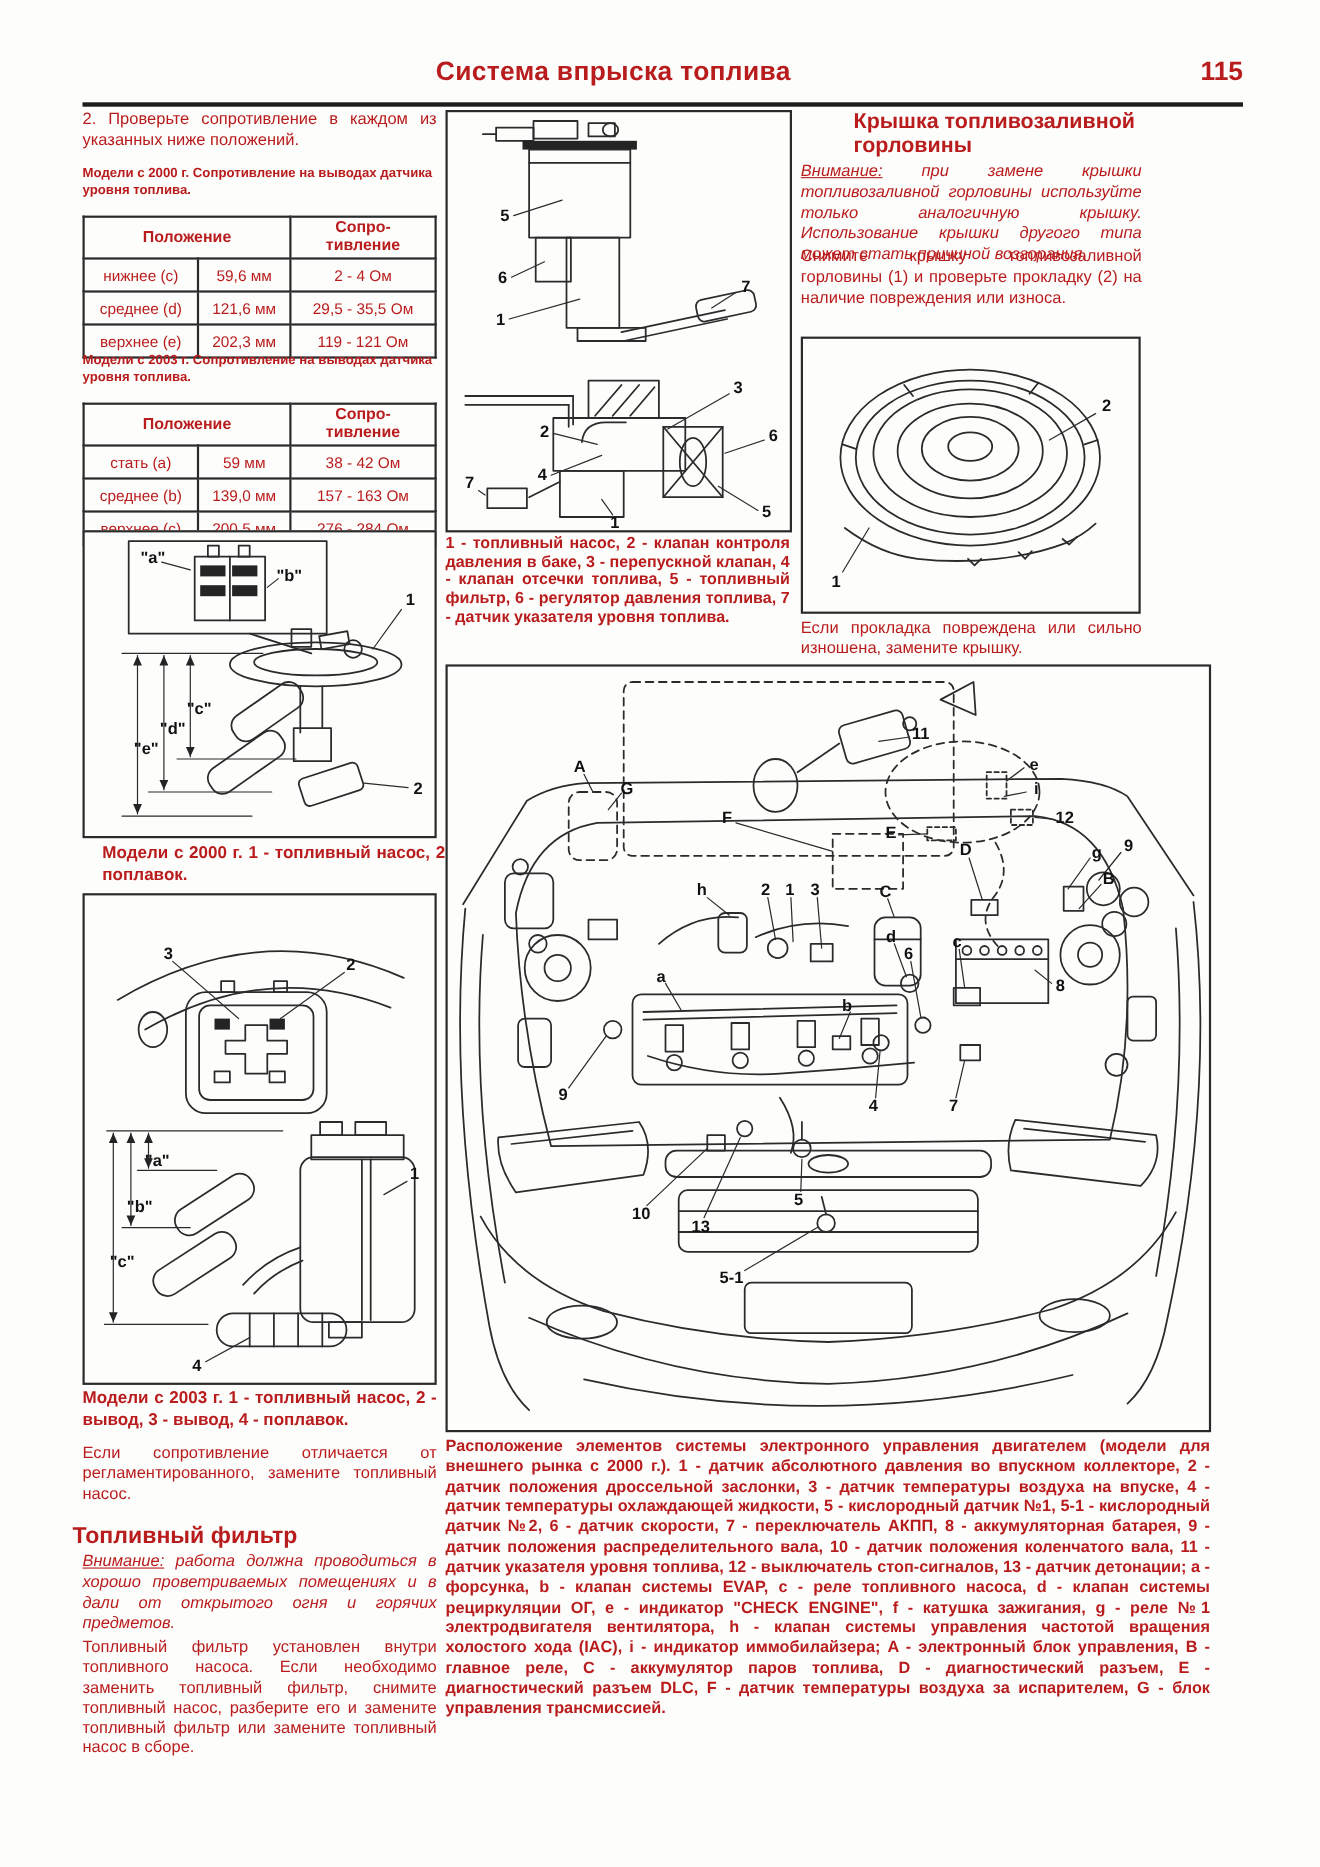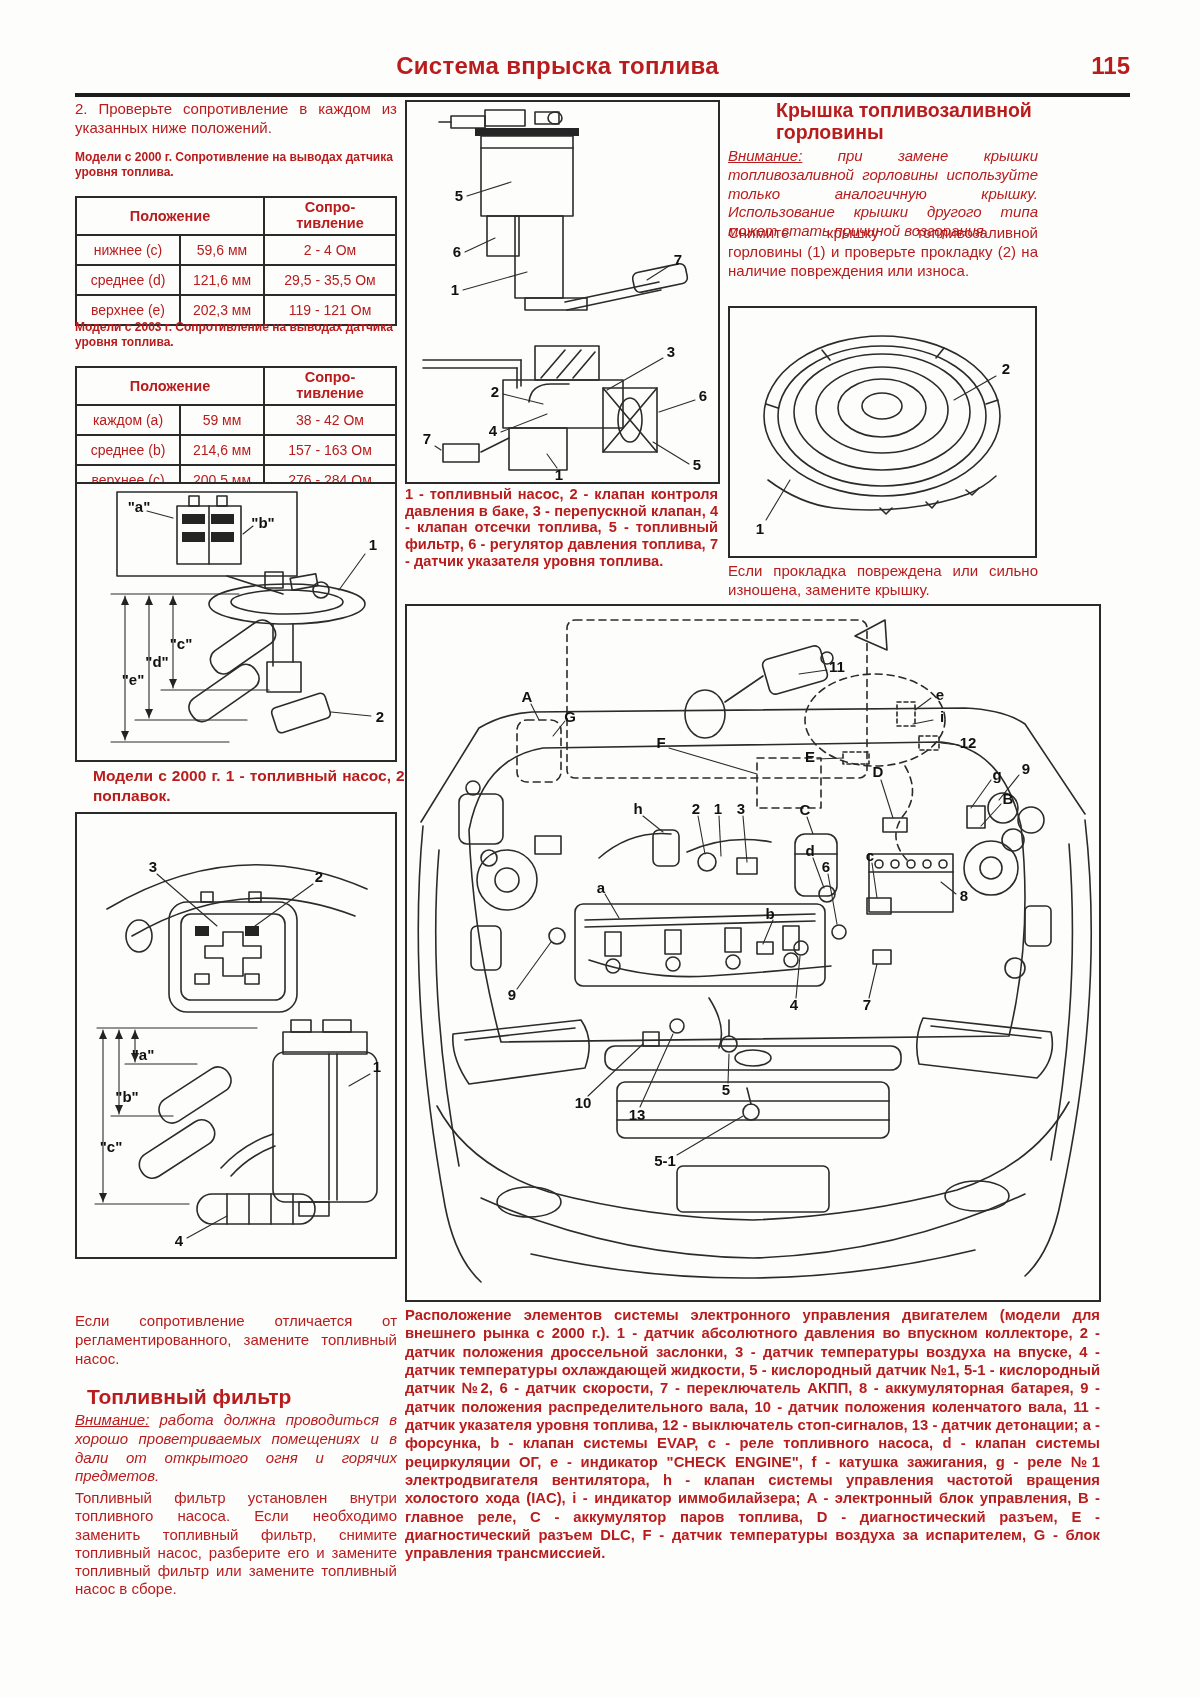--- a/index.html
+++ b/index.html
@@ -90,27 +90,27 @@
         <col class="c2">
         <col class="c3">
       </colgroup>
     <tbody>
         <tr>
       <th colspan="2">Положение</th>
       <th class="c-res">Сопро-
 тивление</th>
     </tr>
     <tr>
-      <td>каждом (a)</td>
+      <td>стать (a)</td>
       <td>59 мм</td>
       <td>38 - 42 Ом</td>
     </tr>
     <tr>
       <td>среднее (b)</td>
-      <td>214,6 мм</td>
+      <td>139,0 мм</td>
       <td>157 - 163 Ом</td>
     </tr>
     <tr>
       <td>верхнее (c)</td>
       <td>200,5 мм</td>
       <td>276 - 284 Ом</td>
     </tr>
   </tbody>
     </table>
 
@@ -234,24 +234,25 @@
         <text class="lbl" x="76" y="58">3</text>
         <text class="lbl" x="242" y="68">2</text>
         <text class="lbl" x="66" y="246">"a"</text>
         <text class="lbl" x="50" y="288">"b"</text>
         <text class="lbl" x="34" y="338">"c"</text>
         <text class="lbl" x="300" y="258">1</text>
         <text class="lbl" x="102" y="432">4</text>
       </g>
     </svg>
   </div>
+  <div class="abs cap" style="left:75px;top:1261px;width:322px;">Модели с 2003 г. 1 - топливный насос, 2 - вывод, 3 - вывод, 4 - поплавок.</div>
 
   <div class="abs txt" style="left:75px;top:1312px;width:322px;">Если сопротивление отличается от регламентированного, замените топливный насос.</div>
 
-  <div class="abs sec-head" style="left:87px;top:1385px;width:322px;">Топливный фильтр</div>
+  <div class="abs sec-head" style="left:66px;top:1385px;width:322px;">Топливный фильтр</div>
   <p class="abs txt ital" style="left:75px;top:1395px;width:322px;margin:16px 0 0;"><span class="warn-label">Внимание:</span><span> работа должна проводиться в хорошо проветриваемых помещениях и в дали от открытого огня и горячих предметов.</span></p>
   <div class="abs txt" style="left:75px;top:1489px;width:322px;line-height:1.22;">Топливный фильтр установлен внутри топливного насоса. Если необходимо заменить топливный фильтр, снимите топливный насос, разберите его и замените топливный фильтр или замените топливный насос в сборе.</div>
 
   <div class="abs figbox" style="left:405px;top:100px;width:311px;height:380px;">
     <svg viewBox="0 0 311 380" width="311" height="380">
       <g class="ln">
         <rect x="44" y="14" width="34" height="12"></rect>
           <line x1="32" y1="20" x2="44" y2="20"></line>
         <rect x="78" y="8" width="40" height="16"></rect>
         <rect x="128" y="10" width="24" height="12"></rect>

